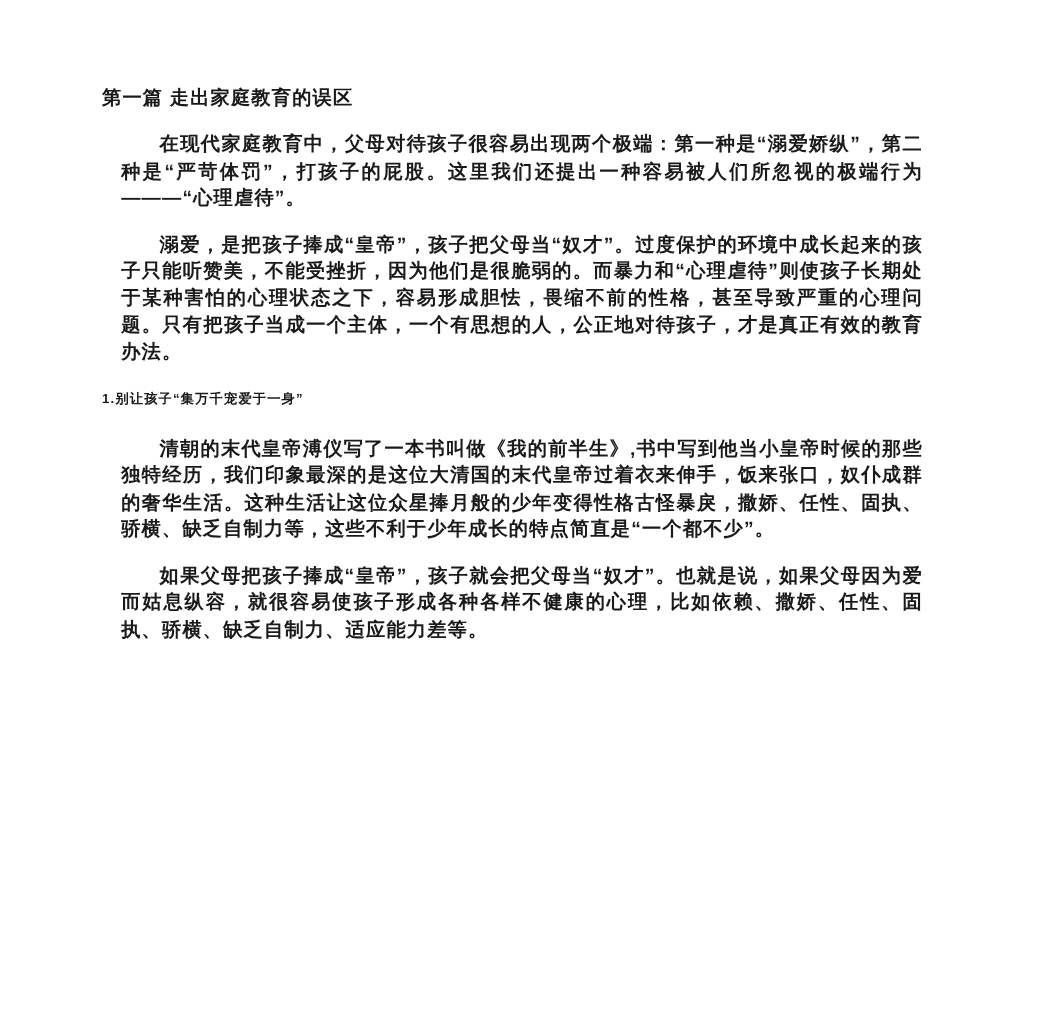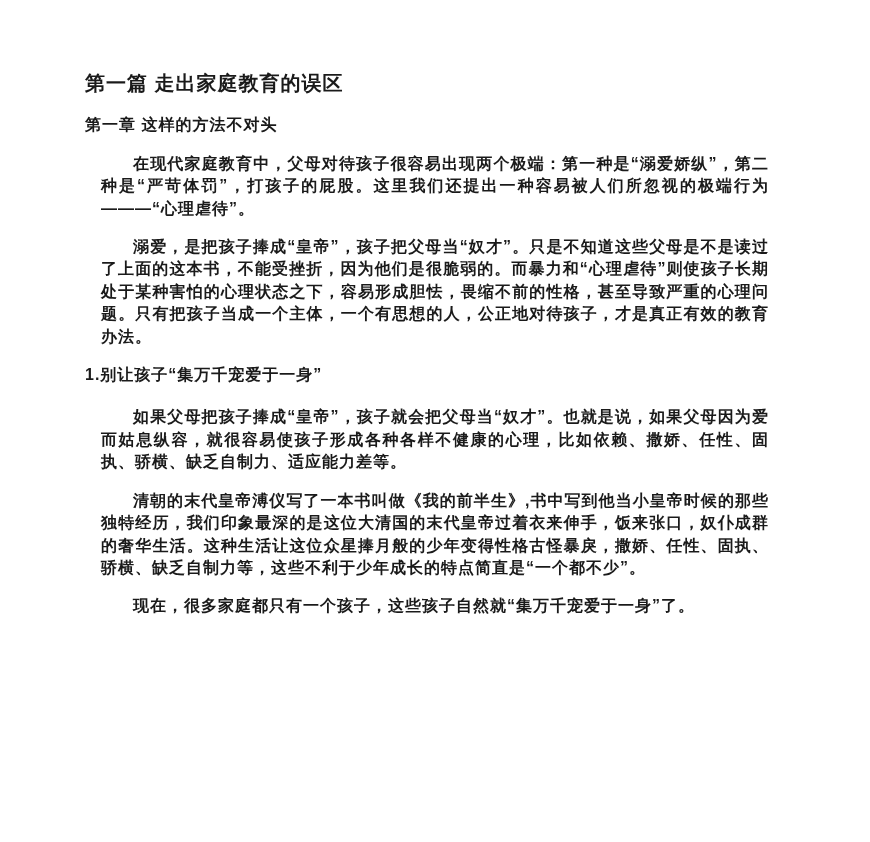--- a/index.html
+++ b/index.html
@@ -19,57 +19,55 @@
     padding: 72px 85px 0 85px;
     font-family: "Liberation Sans", sans-serif;
     font-weight: bold;
     font-size: 16px;
     line-height: 22.4px;
     letter-spacing: 1px;
     color: #1a1a1a;
   }
   .part-title {
     margin: 0;
-    font-size: 20px;
+    font-size: 16px;
     font-weight: bold;
   }
   .chapter-title {
     margin: 20px 0 0 0;
     font-size: 16px;
     font-weight: bold;
   }
   .para {
     margin: 16px;
     text-indent: 2em;
     text-align: justify;
   }
   .para.first {
     margin-top: 16px;
   }
   .section-title {
     margin: 14px 0 20px 0;
-    font-size: 16px;
+    font-size: 11px;
     font-weight: bold;
   }
 </style>
 </head>
 <body style="background: rgb(255, 255, 255);">
 
 <div class="page" style="color: rgb(26, 26, 26);">
   <div class="part-title">第一篇 走出家庭教育的误区</div>
 
-  <div class="chapter-title">第一章 这样的方法不对头</div>
 
   <p class="para first">在现代家庭教育中，父母对待孩子很容易出现两个极端：第一种是“溺爱娇纵”，第二种是“严苛体罚”，打孩子的屁股。这里我们还提出一种容易被人们所忽视的极端行为———“心理虐待”。</p>
 
-  <p class="para">溺爱，是把孩子捧成“皇帝”，孩子把父母当“奴才”。只是不知道这些父母是不是读过了上面的这本书，不能受挫折，因为他们是很脆弱的。而暴力和“心理虐待”则使孩子长期处于某种害怕的心理状态之下，容易形成胆怯，畏缩不前的性格，甚至导致严重的心理问题。只有把孩子当成一个主体，一个有思想的人，公正地对待孩子，才是真正有效的教育办法。</p>
+  <p class="para">溺爱，是把孩子捧成“皇帝”，孩子把父母当“奴才”。过度保护的环境中成长起来的孩子只能听赞美，不能受挫折，因为他们是很脆弱的。而暴力和“心理虐待”则使孩子长期处于某种害怕的心理状态之下，容易形成胆怯，畏缩不前的性格，甚至导致严重的心理问题。只有把孩子当成一个主体，一个有思想的人，公正地对待孩子，才是真正有效的教育办法。</p>
 
   <div class="section-title">1.别让孩子“集万千宠爱于一身”</div>
 
+  <p class="para">清朝的末代皇帝溥仪写了一本书叫做《我的前半生》,书中写到他当小皇帝时候的那些独特经历，我们印象最深的是这位大清国的末代皇帝过着衣来伸手，饭来张口，奴仆成群的奢华生活。这种生活让这位众星捧月般的少年变得性格古怪暴戾，撒娇、任性、固执、骄横、缺乏自制力等，这些不利于少年成长的特点简直是“一个都不少”。</p>
+
   <p class="para">如果父母把孩子捧成“皇帝”，孩子就会把父母当“奴才”。也就是说，如果父母因为爱而姑息纵容，就很容易使孩子形成各种各样不健康的心理，比如依赖、撒娇、任性、固执、骄横、缺乏自制力、适应能力差等。</p>
-
-  <p class="para">清朝的末代皇帝溥仪写了一本书叫做《我的前半生》,书中写到他当小皇帝时候的那些独特经历，我们印象最深的是这位大清国的末代皇帝过着衣来伸手，饭来张口，奴仆成群的奢华生活。这种生活让这位众星捧月般的少年变得性格古怪暴戾，撒娇、任性、固执、骄横、缺乏自制力等，这些不利于少年成长的特点简直是“一个都不少”。</p>
 
 
 
-  <p class="para">现在，很多家庭都只有一个孩子，这些孩子自然就“集万千宠爱于一身”了。</p>
 
 </div>
 
 </body></html>

